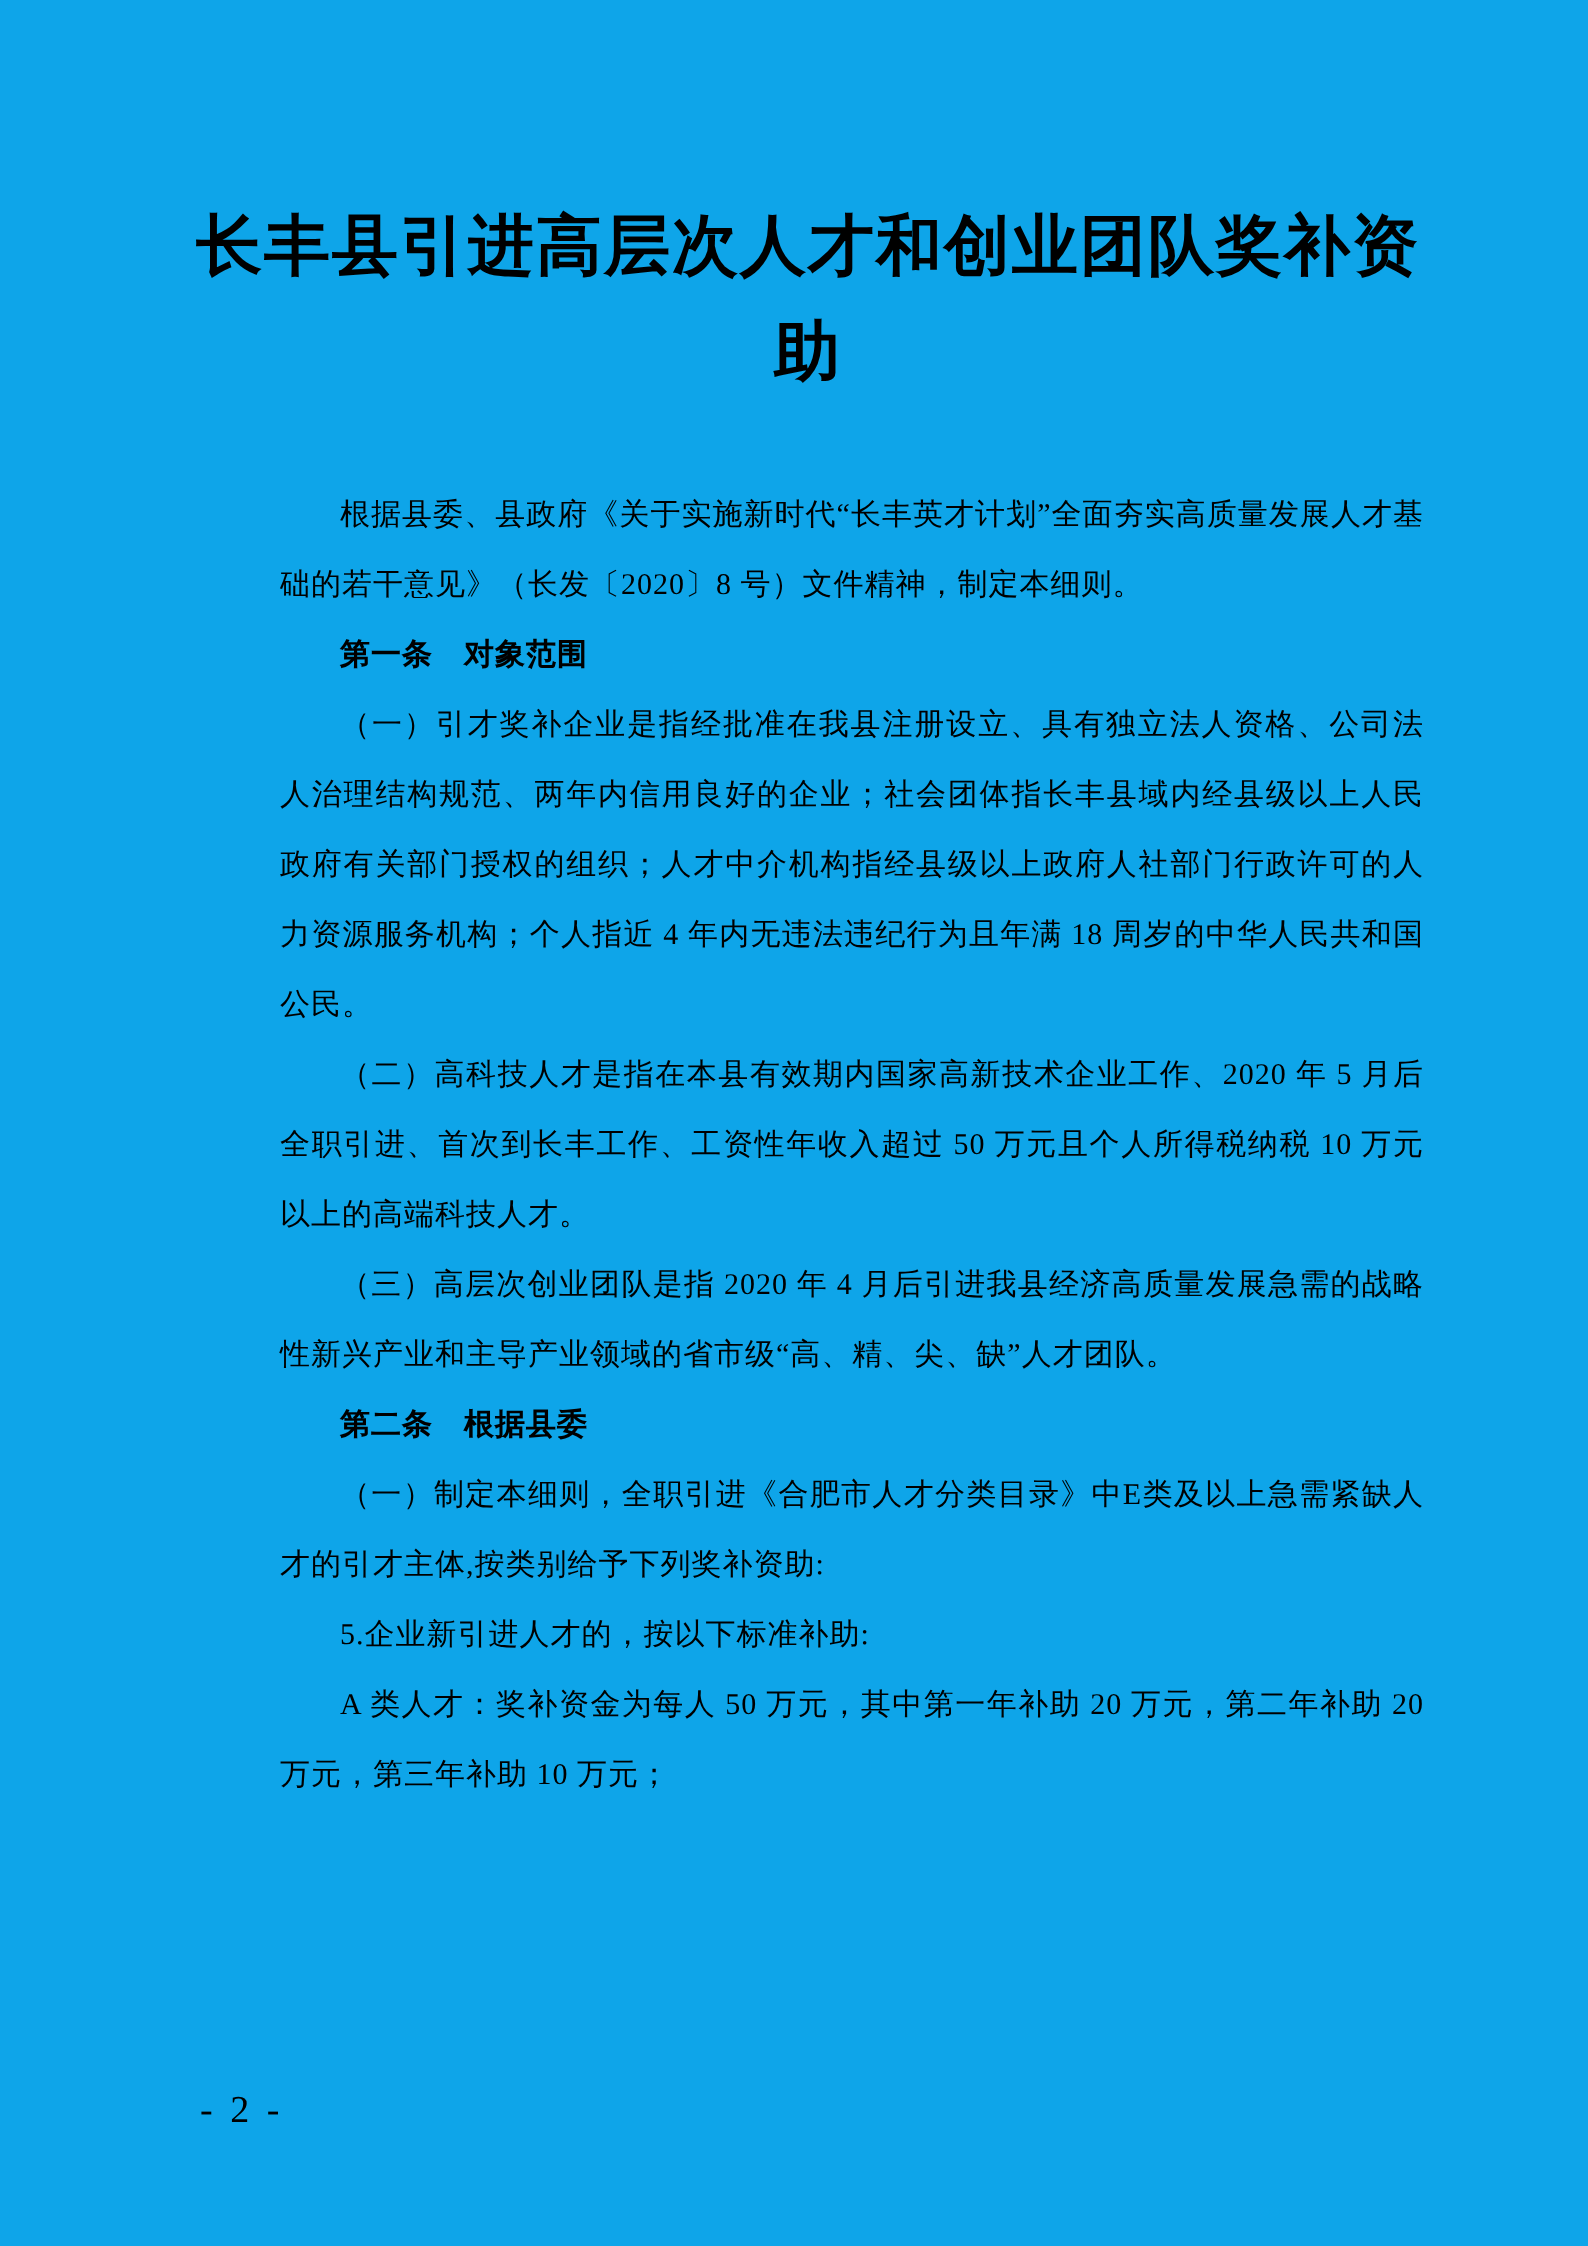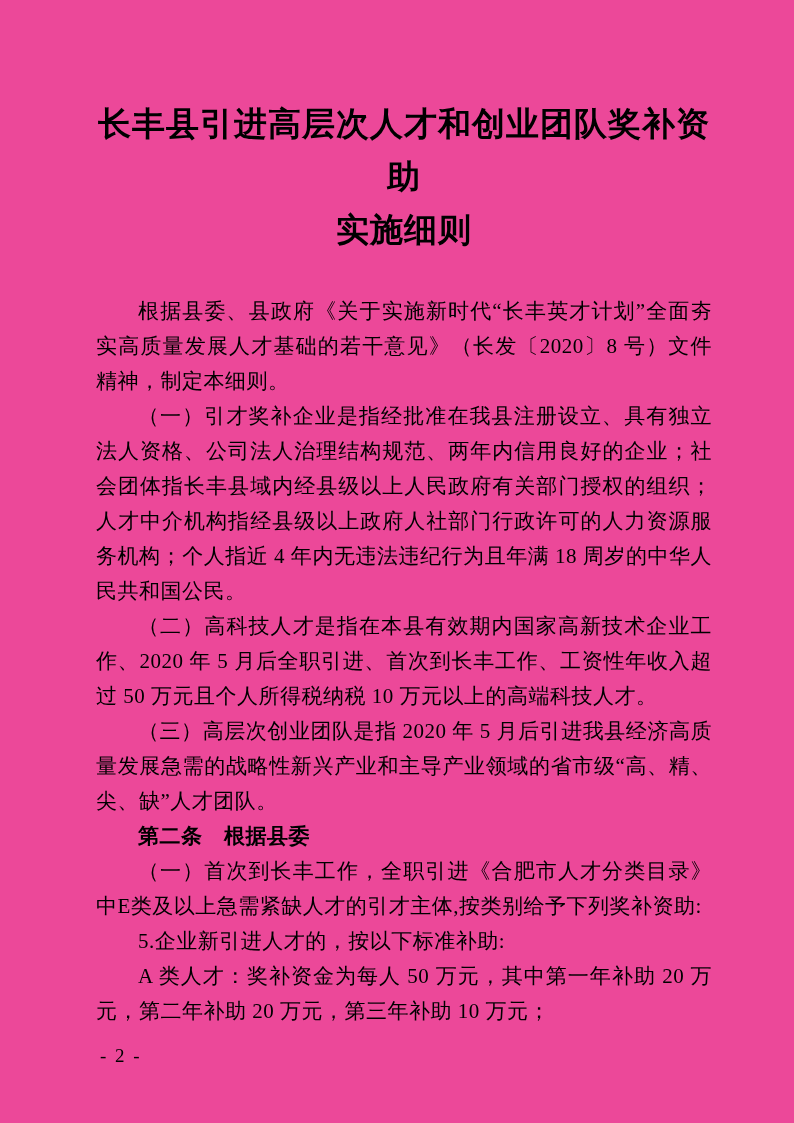--- a/index.html
+++ b/index.html
@@ -8,40 +8,41 @@
     width: 794px;
     height: 1123px;
     position: relative;
     font-family: "Liberation Serif", "DejaVu Serif", serif;
     color: #000000;
     overflow: hidden;
   }
   .page {
     position: absolute;
     inset: 0;
-    background: #ec4899;
+    background: #0ea5e9;
   }
   .content {
     position: absolute;
     left: 96px;
     right: 82px;
     top: 98px;
   }
   .doc-title {
     text-align: center;
     font-weight: bold;
     font-size: 33px;
     line-height: 53px;
     letter-spacing: 1px;
     font-family: "Liberation Serif", "DejaVu Serif", serif;
   }
   .body-text {
     margin-top: 37px;
-    font-size: 21px;
+    font-size: 15px;
     line-height: 35px;
+    margin-left: 44px;
   }
   .para {
     text-indent: 2em;
     text-align: justify;
     text-justify: inter-ideograph;
     letter-spacing: 0.5px;
   }
   .para.heading {
     font-weight: bold;
     text-align: left;
@@ -54,27 +55,27 @@
     letter-spacing: 2px;
   }
 </style>
 </head>
 <body>
 
 <div class="page">
   <div class="content">
     <div class="doc-title">
       <div>长丰县引进高层次人才和创业团队奖补资助</div>
-      <div>实施细则</div>
     </div>
     <div class="body-text">
         <p class="para">根据县委、县政府《关于实施新时代“长丰英才计划”全面夯实高质量发展人才基础的若干意见》（长发〔2020〕8 号）文件精神，制定本细则。</p>
+        <p class="para heading">第一条　对象范围</p>
         <p class="para">（一）引才奖补企业是指经批准在我县注册设立、具有独立法人资格、公司法人治理结构规范、两年内信用良好的企业；社会团体指长丰县域内经县级以上人民政府有关部门授权的组织；人才中介机构指经县级以上政府人社部门行政许可的人力资源服务机构；个人指近 4 年内无违法违纪行为且年满 18 周岁的中华人民共和国公民。</p>
         <p class="para">（二）高科技人才是指在本县有效期内国家高新技术企业工作、2020 年 5 月后全职引进、首次到长丰工作、工资性年收入超过 50 万元且个人所得税纳税 10 万元以上的高端科技人才。</p>
-        <p class="para">（三）高层次创业团队是指 2020 年 5 月后引进我县经济高质量发展急需的战略性新兴产业和主导产业领域的省市级“高、精、尖、缺”人才团队。</p>
+        <p class="para">（三）高层次创业团队是指 2020 年 4 月后引进我县经济高质量发展急需的战略性新兴产业和主导产业领域的省市级“高、精、尖、缺”人才团队。</p>
         <p class="para heading">第二条　根据县委</p>
-        <p class="para">（一）首次到长丰工作，全职引进《合肥市人才分类目录》中E类及以上急需紧缺人才的引才主体,按类别给予下列奖补资助:</p>
+        <p class="para">（一）制定本细则，全职引进《合肥市人才分类目录》中E类及以上急需紧缺人才的引才主体,按类别给予下列奖补资助:</p>
         <p class="para">5.企业新引进人才的，按以下标准补助:</p>
         <p class="para">A 类人才：奖补资金为每人 50 万元，其中第一年补助 20 万元，第二年补助 20 万元，第三年补助 10 万元；</p>
       </div>
   </div>
   <div class="page-number">- 2 -</div>
 </div>
 
 </body></html>

